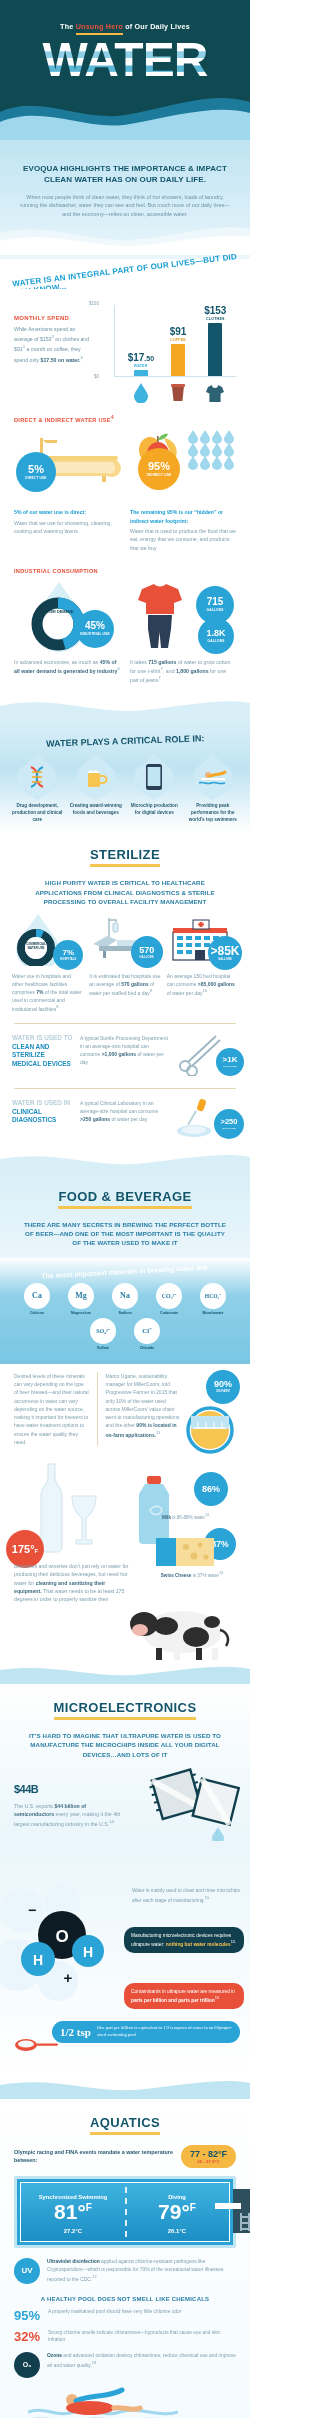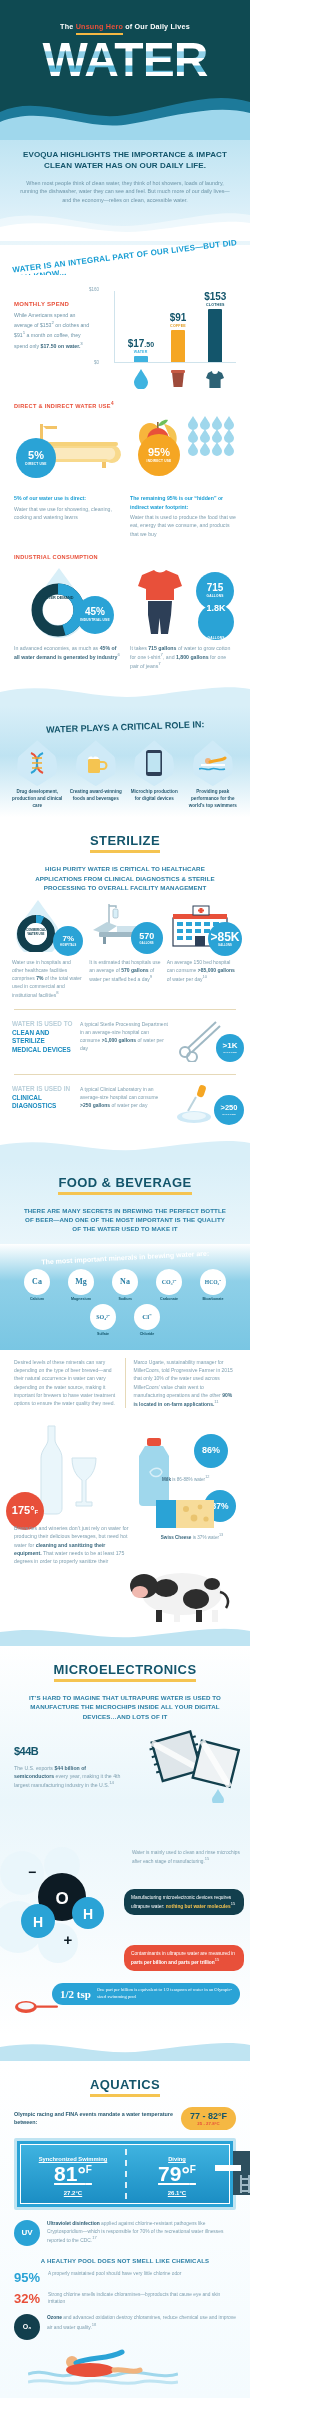--- a/index.html
+++ b/index.html
@@ -18,21 +18,21 @@
   .hero-title {
     text-align:center; font-size:48px; font-weight:bold; letter-spacing:-1px;
     margin-top:7px; line-height:.92;
     background:linear-gradient(180deg,#ffffff 0%,#ffffff 30%,#8fd0e8 31%,#8fd0e8 45%,#ffffff 46%,#ffffff 62%,#5bb6d6 63%,#5bb6d6 76%,#ffffff 77%,#ffffff 100%);
     -webkit-background-clip:text; background-clip:text; color:transparent;
     -webkit-text-fill-color:transparent;
   }
   .hero-wave { position:absolute; left:0; bottom:0; width:250px; height:58px; }
 
   
-  .intro { background:linear-gradient(180deg,#bfe4f2 0%,#d8eef8 60%,#eaf6fb 100%); padding:10px 18px 4px; position:relative;}
+  .intro { background:linear-gradient(180deg,#bfe4f2 0%,#d8eef8 60%,#eaf6fb 100%); padding:24px 18px 4px; position:relative;}
   .intro h2 { color:#13556b; font-size:8px; font-weight:bold; text-align:center; line-height:1.35; letter-spacing:.1px;}
   .intro p { color:#6e95a8; font-size:5.4px; text-align:center; line-height:1.6; margin-top:7px; }
   .intro-wave { width:250px; height:36px; display:block; margin-left:-18px;}
 
   .banner-wrap{ position:relative; height:30px; background:#fff;}
   .banner { position:absolute; left:12px; top:6px; transform:rotate(-7deg);
     color:#1a9ed4; font-size:8px; font-weight:bold; letter-spacing:.2px; }
 
   
   .spend { position:relative; background:#fff; padding:2px 14px 6px; }
@@ -131,21 +131,21 @@
   
   .aq { background:linear-gradient(180deg,#ffffff 0%,#f4fbfe 100%); padding-bottom:8px;}
   .aq-top { display:flex; align-items:center; gap:8px; padding:6px 14px 0;}
   .aq-top p { font-size:5.4px; font-weight:bold; color:#2b5c73; line-height:1.55; flex:1;}
   .temp-pill { background:#f5b843; border-radius:12px; padding:4px 9px; text-align:center;}
   .temp-pill .t1 { font-size:9px; font-weight:bold; color:#13556b;}
   .temp-pill .t2 { font-size:4.4px; font-weight:bold; color:#e8503a;}
   .pool { margin:8px 14px 0; background:#2aa3d6; border:3px solid #bfe4f2; border-radius:2px; padding:3px;
           position:relative; height:72px;}
   .pool-inner { position:absolute; inset:3px; background:linear-gradient(180deg,#3fb3e0,#1b8ec4); border:1px solid #fff; display:flex;}
-  .pool-half { flex:1; text-align:center; padding-top:11px; color:#fff;text-decoration:underline;}
+  .pool-half { flex:1; text-align:center; padding-top:11px; color:#fff;}
   .pool-half .ttl { font-size:5.8px; font-weight:bold;}
   .pool-half .big { font-size:21px; font-weight:bold; line-height:1.15;}
   .pool-half .big sup { font-size:10px;}
   .pool-half .c { font-size:6px; font-weight:bold; margin-top:4px;}
   .lane { position:absolute; left:50%; top:4px; bottom:4px; width:0; border-left:2px dashed #ffffff; opacity:.85;}
 
   .uv-row { display:flex; gap:7px; padding:10px 14px 0; align-items:flex-start;}
   .uv-badge { width:26px;height:26px;border-radius:50%;background:#2aa3d6;color:#fff;display:flex;
     align-items:center;justify-content:center;font-size:8px;font-weight:bold; flex:0 0 auto;}
   .oz-badge { width:26px;height:26px;border-radius:50%;background:#123f4d;color:#fff;display:flex;
@@ -335,21 +335,21 @@
       <div class="half">
         <div class="art" style="height:72px;">
           <svg width="60" height="70" viewBox="0 0 60 70" style="position:absolute;left:4px;top:0;">
             <path d="M20 4 L8 9 L4 20 l8 3 L12 34 h28 L40 23 l8 -3 L44 9 L32 4 A7 5 0 0 1 20 4 Z" fill="#e8503a"></path>
             <path d="M14 35 h24 l-1 14 l-3 19 h-7 l-1.5 -16 l-1.5 16 h-7 l-3 -19 Z" fill="#2d3f57"></path>
           </svg>
           <div class="badge" style="right:2px; top:6px; width:38px; height:38px; background:#2aa3d6;">
             <div class="bg-num" style="font-size:10px;">715</div>
             <div class="bg-sub">GALLONS</div>
           </div>
-          <div class="badge" style="right:2px; top:38px; width:36px; height:36px; background:#2aa3d6;justify-content:space-between;">
+          <div class="badge" style="right:2px; top:38px; width:36px; height:36px; background:#2aa3d6;">
             <div class="bg-num" style="font-size:9px;">1.8K</div>
             <div class="bg-sub">GALLONS</div>
           </div>
         </div>
         <div class="body-t" style="margin-top:6px;">
           <span>It takes </span><b>715 gallons</b><span> of water to grow cotton for one t-shirt</span><sup>7</sup><span>, and </span><b>1,800 gallons</b><span> for one pair of jeans</span><sup>7</sup>
         </div>
       </div>
     </div>
   </div>
@@ -600,20 +600,33 @@
       </div>
     </div>
   </div>
 
   <div class="fb-body">
     <div class="c">Desired levels of these minerals can vary depending on the type of beer brewed—and their natural occurrence in water can vary depending on the water source, making it important for brewers to have water treatment options to ensure the water quality they need.</div>
     <div class="divider-v"></div>
     <div class="c">
       <span>Marco Ugarte, sustainability manager for MillerCoors, told Progressive Farmer in 2015 that only 10% of the water used across MillerCoors’ value chain went to manufacturing operations and the other </span><b>90% is located in on-farm applications.</b><sup>11</sup>
     </div>
+    <div style="width:48px;position:relative;">
+      <div class="badge" style="right:-4px; top:-2px; width:34px; height:34px; background:#2aa3d6;">
+        <div class="bg-num" style="font-size:9px;">90%</div>
+        <div class="bg-sub" style="font-size:2.6px;">ON-FARM</div>
+      </div>
+      <svg width="48" height="48" viewBox="0 0 48 48" style="position:absolute;left:-2px;top:34px;">
+        <circle cx="24" cy="24" r="22" fill="none" stroke="#2aa3d6" stroke-width="3.5"></circle>
+        <circle cx="24" cy="24" r="19" fill="#f5c451"></circle>
+        <rect x="5" y="10" width="38" height="13" fill="#bfe4f2"></rect>
+        <path d="M8 22 h32" stroke="#ffffff" stroke-width="1.4"></path>
+        <path d="M12 22 v-6 M20 22 v-6 M28 22 v-6 M36 22 v-6" stroke="#ffffff" stroke-width="1"></path>
+      </svg>
+    </div>
   </div>
 
   <div class="fb-figs">
 
     <svg width="78" height="92" viewBox="0 0 78 92" style="position:absolute;left:22px;top:8px;">
       <path d="M26 2 h7 v14 c0 5 7 10 7 18 v50 c0 4 -2 6 -6 6 h-9 c-4 0 -6 -2 -6 -6 V34 c0 -8 7 -13 7 -18 Z" fill="#eaf6fb" stroke="#cfe3ec" stroke-width="1"></path>
       <path d="M50 34 h24 c0 14 -7 20 -10 22 v22 h6 v4 h-16 v-4 h6 V56 c-3 -2 -10 -8 -10 -22 Z" fill="#eaf6fb" stroke="#cfe3ec" stroke-width="1"></path>
     </svg>
     <div class="badge" style="position:absolute; left:6px; top:76px; width:38px; height:38px; background:#e8503a;">
       <div class="bg-num" style="font-size:11px;">

